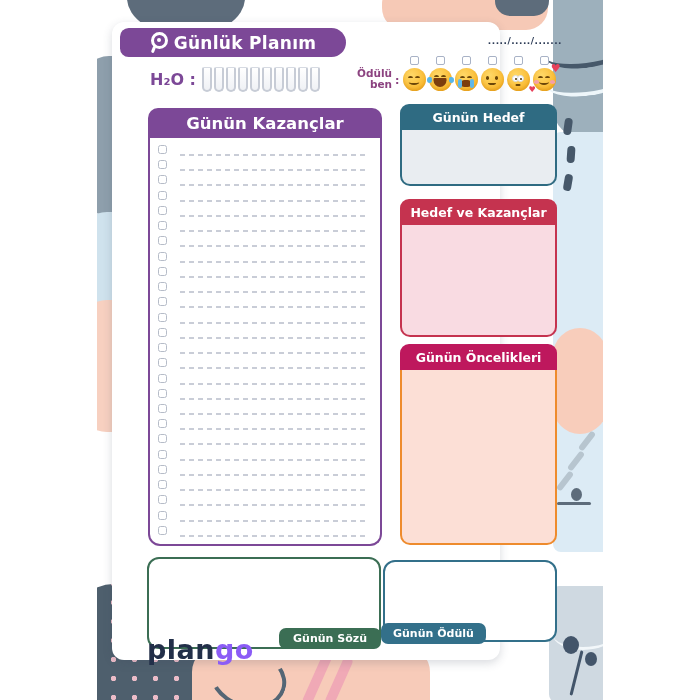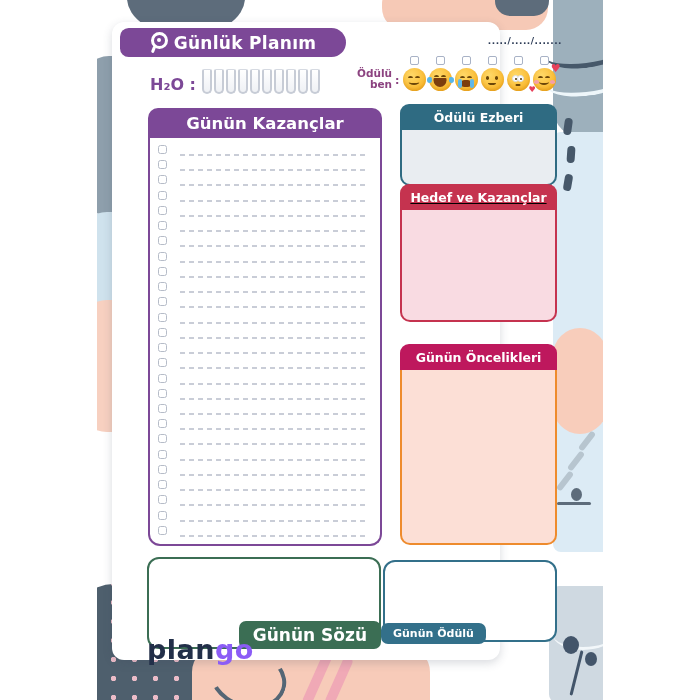--- a/index.html
+++ b/index.html
@@ -51,21 +51,21 @@
           border-radius:9px 15px 15px 9px;display:flex;align-items:center;justify-content:center;}
   .mark{position:relative;width:15px;height:22px;margin-right:9px;flex:0 0 auto;}
   .mark::before{content:"";position:absolute;top:0;left:1px;width:11px;height:11px;border:3px solid #fff;border-radius:50%;}
   .mark::after{content:"";position:absolute;left:7.5px;top:6.5px;width:4px;height:4px;background:#fff;border-radius:50%;}
   .mark .tail{position:absolute;left:2px;bottom:1px;width:3px;height:7px;background:#fff;border-radius:2px;transform:rotate(22deg);}
   .banner-title{color:#fff;font-size:17px;font-weight:700;letter-spacing:.3px;}
 
   .date{position:absolute;left:360px;top:14px;width:90px;text-align:right;font-size:9px;font-weight:700;
         color:#2b3a55;letter-spacing:.5px;}
 
-  .water{position:absolute;left:38px;top:42px;height:30px;display:flex;align-items:flex-end;}
+  .water{position:absolute;left:38px;top:42px;height:30px;display:flex;align-items:center;}
   .water-label{font-size:16px;font-weight:700;color:#7c4897;margin-right:6px;}
   .glasses{display:flex;align-items:flex-end;gap:2px;}
   .glass{width:10px;height:25px;border:2px solid #c7ccd6;border-top:1px solid #d6dae2;
          border-radius:3px 3px 8px 8px;background:linear-gradient(180deg,#ffffff,#eff1f5);}
 
   .mood-label{position:absolute;left:232px;top:46px;width:48px;text-align:right;font-size:10.5px;
               font-weight:700;color:#8c4380;line-height:11px;}
   .mood-label span{display:block;}
   .mood-colon{position:absolute;left:283px;top:52px;font-size:11px;font-weight:700;color:#8c4380;}
   .mood-items{position:absolute;left:290px;top:34px;display:flex;gap:2px;}
@@ -114,31 +114,31 @@
          background:repeating-linear-gradient(90deg,#c9cdd7 0 5px,transparent 5px 9px);}
 
   
   .sidebox{position:absolute;left:288px;width:157px;}
   .sidebox-header{height:26px;display:flex;align-items:center;justify-content:center;
                   color:#fff;font-size:12.5px;font-weight:700;border-radius:9px 9px 0 0;}
   .sidebox-body{border-top:none;border-radius:0 0 10px 10px;}
   .memo{top:82px;}
   .memo .sidebox-header{background:#2f6b82;}
   .memo .sidebox-body{height:56px;background:#e9edf1;border:2px solid #2f6b82;border-top:none;}
-  .goals{top:162px;text-decoration:underline;}
+  .goals{top:177px;}
   .goals .sidebox-header{background:#c5334f;}
   .goals .sidebox-body{height:112px;background:#f9dbe2;border:2px solid #c5334f;border-top:none;}
   .prio{top:322px;}
   .prio .sidebox-header{background:#be185d;}
   .prio .sidebox-body{height:175px;background:#fcdfd6;border:2px solid #ee8b2d;border-top:none;}
 
   
   .quote-box{position:absolute;left:35px;top:535px;width:234px;height:92px;background:#fff;
              border:2.5px solid #3b6e54;border-radius:12px;}
-  .quote-label{position:absolute;right:-2px;bottom:-2px;background:#3b6e54;color:#fff;font-size:17px;
+  .quote-label{position:absolute;right:-2px;bottom:-2px;background:#3b6e54;color:#fff;font-size:11px;
                font-weight:700;padding:4px 14px;border-radius:7px;margin-top:8px;}
   .reward-box{position:absolute;left:271px;top:538px;width:174px;height:82px;background:#fff;
               border:2.5px solid #33708a;border-radius:12px;}
   .reward-label{position:absolute;left:-4px;bottom:-4px;background:#33708a;color:#fff;font-size:11px;
                 font-weight:700;padding:4px 12px;border-radius:7px;}
 
   .logo{position:absolute;left:35px;top:612px;font-size:27px;font-weight:700;letter-spacing:.5px;color:#222f49;}
   .logo .go{color:#8b5cf6;}
 </style>
 </head>
@@ -378,21 +378,21 @@
               <div class="pline"></div>
             </div>
             <div class="prow">
               <div class="pcb"></div>
               <div class="pline"></div>
             </div>
           </div>
       </section>
 
       <section class="sidebox memo">
-        <div class="sidebox-header">Ödülü Ezberi</div>
+        <div class="sidebox-header">Günün Hedef</div>
         <div class="sidebox-body"></div>
       </section>
 
       <section class="sidebox goals">
         <div class="sidebox-header">Hedef ve Kazançlar</div>
         <div class="sidebox-body"></div>
       </section>
 
       <section class="sidebox prio">
         <div class="sidebox-header">Günün Öncelikleri</div>

